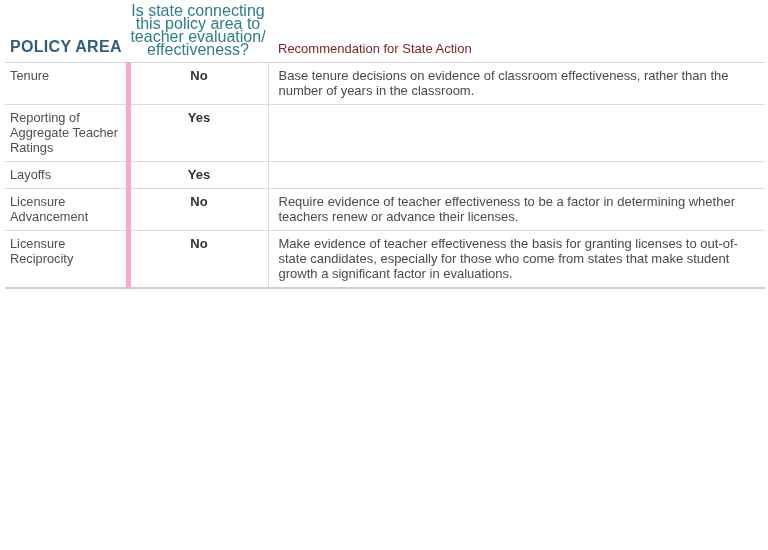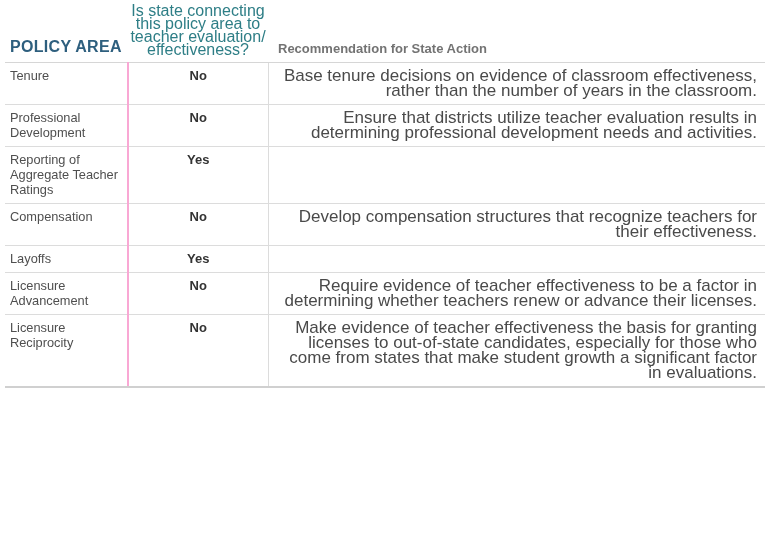--- a/index.html
+++ b/index.html
@@ -44,56 +44,55 @@
     font-weight: 500;
     line-height: 13px;
     color: #2e7e86;
     white-space: pre-line;
     margin-top: 36px;
   }
   th.h3 {
     text-align: left;
     padding-left: 10px;
     font-size: 13px;
-    font-weight: bold;
-    color: #737373;
+    font-weight: normal;
+    color: #7f1d1d;
   }
 
   tbody td {
     vertical-align: top;
     border-top: 1px solid #dcdcdc;
     padding-top: 5px;
     padding-bottom: 6px;
   }
   tbody tr:first-child td { border-top: none; }
   tbody tr:last-child td { border-bottom: 2px solid #d0d0d0; }
 
   td.c1 {
     padding-left: 5px;
     padding-right: 6px;
     font-size: 12.8px;
     line-height: 15px;
     color: #4f4f4f;
   }
   td.c2 {
-    border-left: 2px solid #f9a8d4;
+    border-left: 5px solid #f9a8d4;
     text-align: center;
     font-size: 13px;
     font-weight: bold;
     line-height: 15px;
     color: #333333;
   }
   td.c3 {
     border-left: 1px solid #dcdcdc;
     padding-left: 10px;
     padding-right: 8px;
-    font-size: 17px;
+    font-size: 13px;
     line-height: 15px;
     color: #4a4a4a;
-    text-align: right;
   }
 </style>
 </head>
 <body>
 
 <div class="page">
   <table class="policy-table">
     <colgroup>
       <col class="c1">
       <col class="c2">
@@ -109,38 +108,28 @@
         <th class="h3">Recommendation for State Action</th>
       </tr>
     </thead>
     <tbody>
   <tr>
     <td class="c1">Tenure</td>
     <td class="c2">No</td>
     <td class="c3">Base tenure decisions on evidence of classroom effectiveness, rather than the number of years in the classroom.</td>
   </tr>
 
-  <tr>
-    <td class="c1">Professional Development</td>
-    <td class="c2">No</td>
-    <td class="c3">Ensure that districts utilize teacher evaluation results in determining professional development needs and activities.</td>
-  </tr>
 
 
   <tr>
     <td class="c1">Reporting of Aggregate Teacher Ratings</td>
     <td class="c2">Yes</td>
     <td class="c3"></td>
   </tr>
 
-  <tr>
-    <td class="c1">Compensation</td>
-    <td class="c2">No</td>
-    <td class="c3">Develop compensation structures that recognize teachers for their effectiveness.</td>
-  </tr>
 
 
   <tr>
     <td class="c1">Layoffs</td>
     <td class="c2">Yes</td>
     <td class="c3"></td>
   </tr>
 
   <tr>
     <td class="c1">Licensure Advancement</td>

